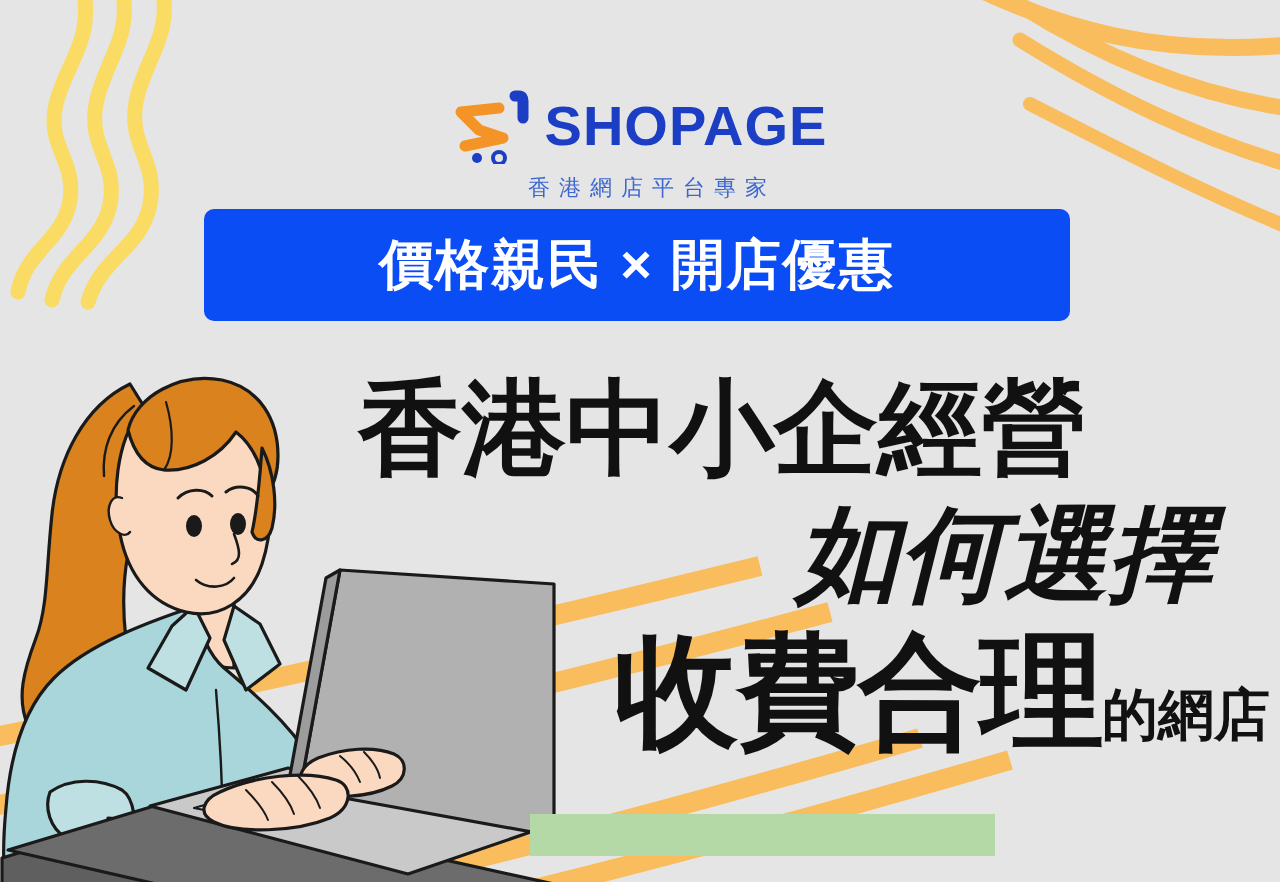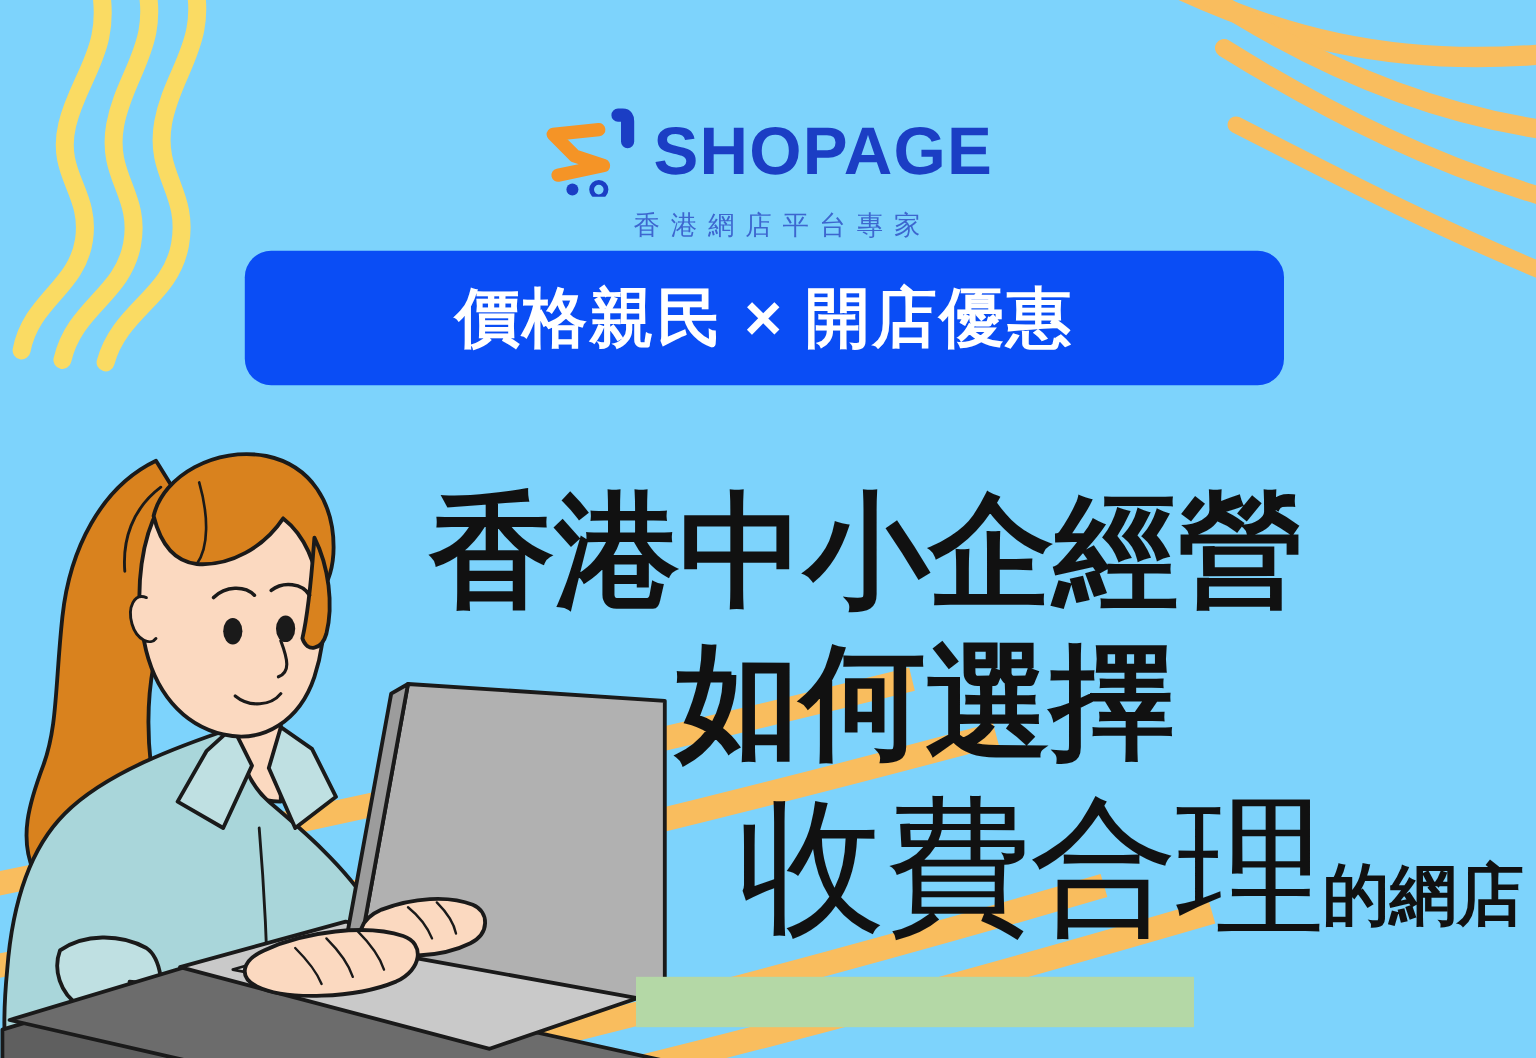--- a/index.html
+++ b/index.html
@@ -3,21 +3,21 @@
 <meta charset="utf-8">
 <style>
   * { margin:0; padding:0; box-sizing:border-box; }
   html, body {
     width:1280px; height:882px;
     font-family:"Liberation Sans", "DejaVu Sans", sans-serif;
   }
   #stage {
     position:relative;
     width:1280px; height:882px;
-    background:#7dd3fc;
+    background:#e5e5e5;
     overflow:hidden;
   }
   
   .bg-layer { position:absolute; inset:0; pointer-events:none; }
 
   
   #logo-block {
     position:absolute; left:0; right:0; top:88px;
     display:flex; flex-direction:column; align-items:center;
   }
@@ -31,37 +31,37 @@
     margin-top:9px; margin-left:24px;
     font-size:22px; font-weight:500; color:#3d66cf;
     letter-spacing:9px;
     font-family:"Liberation Sans", "DejaVu Sans", sans-serif;
   }
 
   
   #banner {
     position:absolute; left:204px; top:209px;
     width:866px; height:112px;
-    background:#0a4df5; border-radius:22px;
+    background:#0a4df5; border-radius:10px;
     display:flex; align-items:center; justify-content:center;
   }
   #banner-text {
     color:#ffffff; font-size:54px; font-weight:700;
     letter-spacing:2px; white-space:nowrap;
     font-family:"Liberation Sans", "DejaVu Sans", sans-serif;
   }
 
   
-  #headline { position:absolute; left:330px; top:404px; width:940px; }
+  #headline { position:absolute; left:330px; top:372px; width:940px; }
   .hl-line { color:#111111; font-weight:700; line-height:1.08; white-space:nowrap;
              font-family:"Liberation Sans", "DejaVu Sans", sans-serif; }
   #hl-line-1 { font-size:104px; text-align:left; padding-left:28px; }
-  #hl-line-2 { font-size:104px; text-align:center; padding-right:58px; margin-top:14px; }
+  #hl-line-2 { font-size:104px; text-align:right; padding-right:58px; margin-top:14px;font-style:italic; }
   #hl-line-3 { margin-top:14px; text-align:right; padding-right:0; position:relative; }
-  #hl-big   { font-size:124px; font-weight:400; letter-spacing:-2px; }
+  #hl-big   { font-size:124px; font-weight:700; letter-spacing:-2px; }
   #hl-small { font-size:56px;  font-weight:700; }
 
   
   #highlight {
     position:absolute; left:530px; top:814px;
     width:465px; height:42px;
     background:#b4d8a6; z-index:1;
   }
 
   

